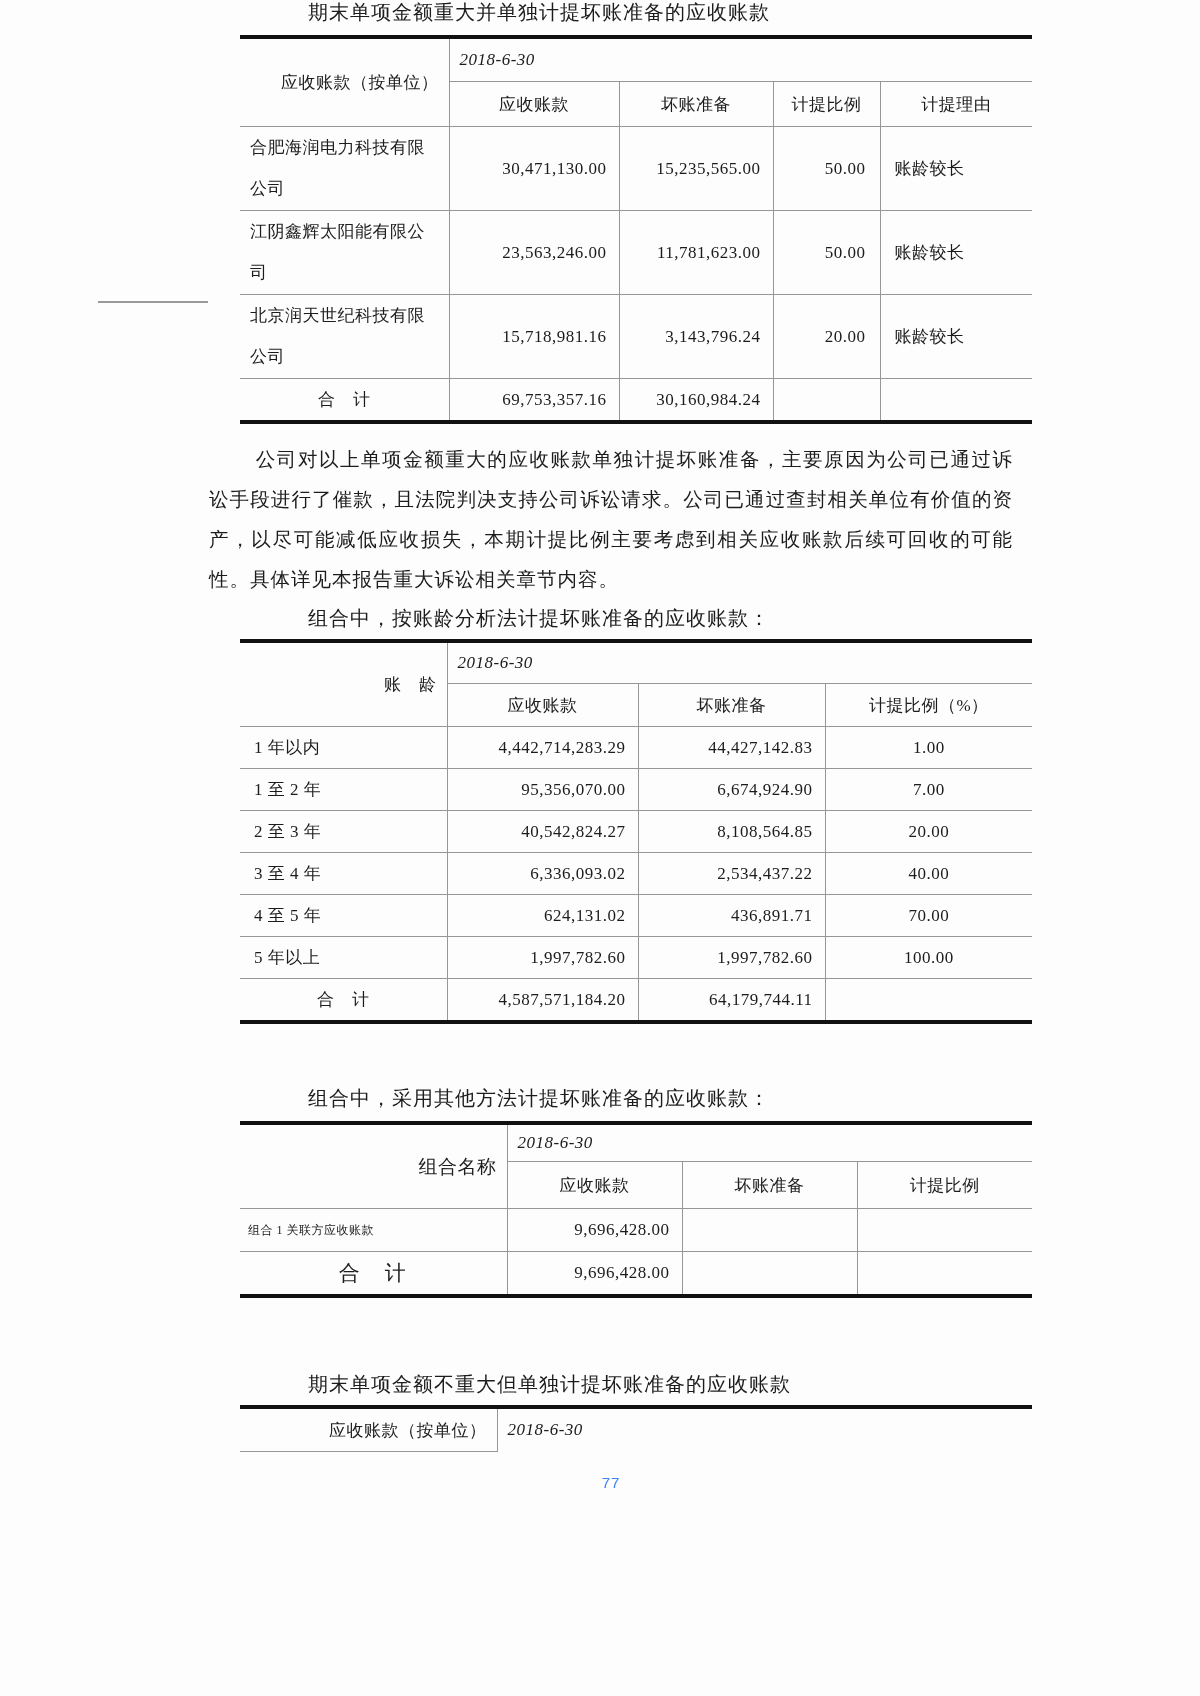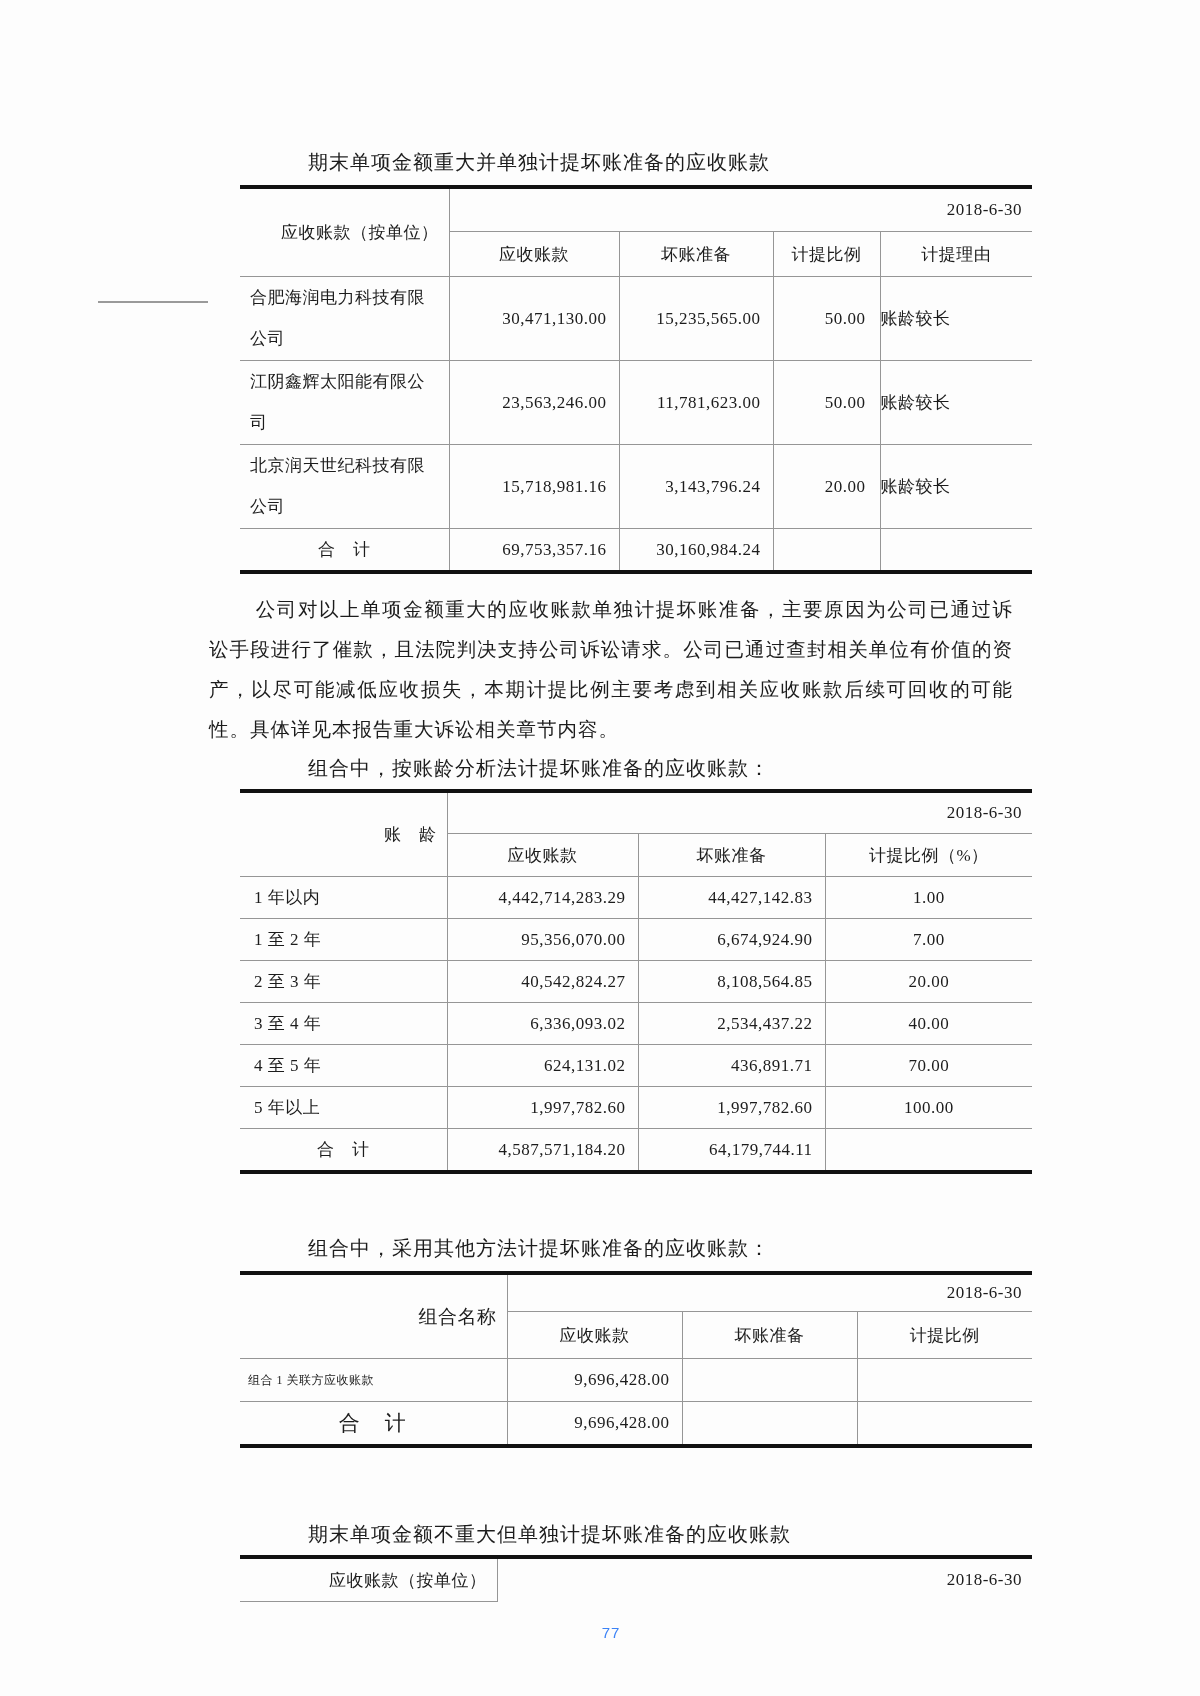--- a/index.html
+++ b/index.html
@@ -14,44 +14,44 @@
   }
   .margin-dash{
     position:absolute;left:98px;top:301px;width:110px;height:0;
     border-top:2px solid #9a9a9a;
   }
   .doc{position:absolute;left:209px;top:0;width:804px;}
   .sec-title{
     font-size:20px;font-weight:normal;margin:0;
     padding-left:99px;letter-spacing:1px;line-height:25px;
   }
-  .title1{padding-top:150px;margin-bottom:10px;}
+  .title1{margin-bottom:10px;}
   .tbl{
     width:792px;margin-left:31px;
     border-collapse:collapse;table-layout:fixed;
     border-top:4px solid #111;border-bottom:4px solid #111;
   }
   .tbl td{
     border:1px solid #969696;
     font-size:17px;letter-spacing:0.5px;
     padding:0 10px;vertical-align:middle;
     overflow:hidden;
   }
   .tbl tr td:first-child{border-left:none;}
   .tbl tr td:last-child{border-right:none;}
   td.corner{text-align:right;}
-  td.date{text-align:right;}
+  td.date{text-align:left;font-style:italic;}
   .t1 .hrowA td{height:42px;}
   .t1 .hrowB td{height:44px;text-align:center;}
   .t1 .drow td{height:83px;}
   .t1 .trow td{height:41px;}
   td.name{text-align:left;line-height:2.4;padding-left:10px;}
   td.num{text-align:right;padding-right:12px;}
   td.pct{text-align:right;padding-right:14px;}
-  td.reason{text-align:left;padding-left:0;}
+  td.reason{text-align:left;padding-left:14px;}
   td.total-label{text-align:center;}
   .para{
     width:804px;margin:16px 0 0 0;
     font-size:19.5px;line-height:40px;letter-spacing:1px;
     text-align:justify;text-indent:2.4em;
   }
   .h2{margin-top:6px;margin-bottom:8px;}
   .t2 .hrowA td{height:40px;}
   .t2 .hrowB td{height:42px;text-align:center;}
   .t2 .drow td{height:41px;}

